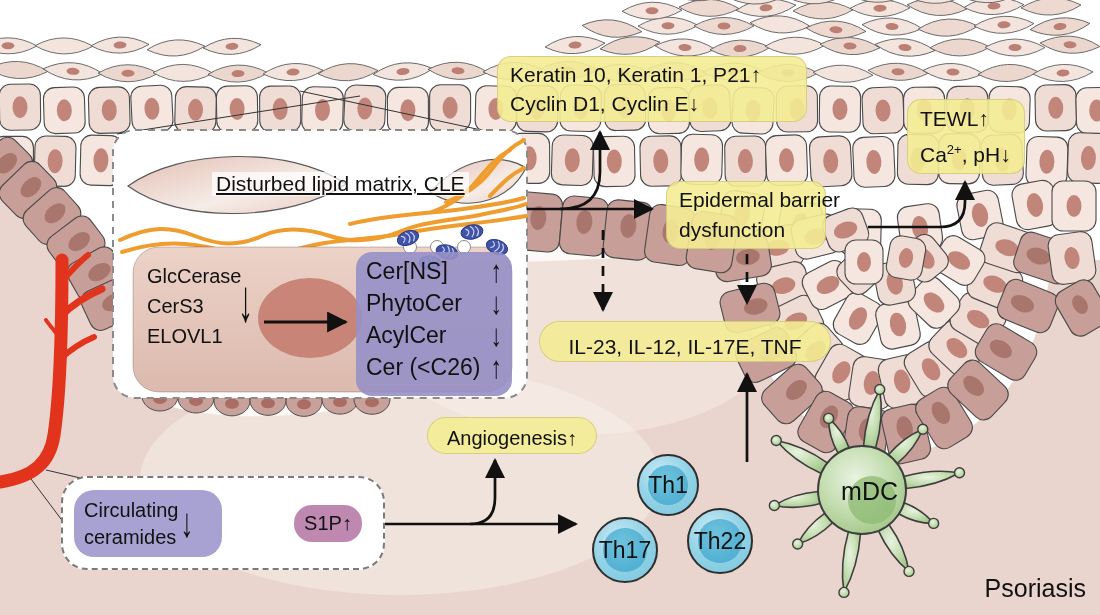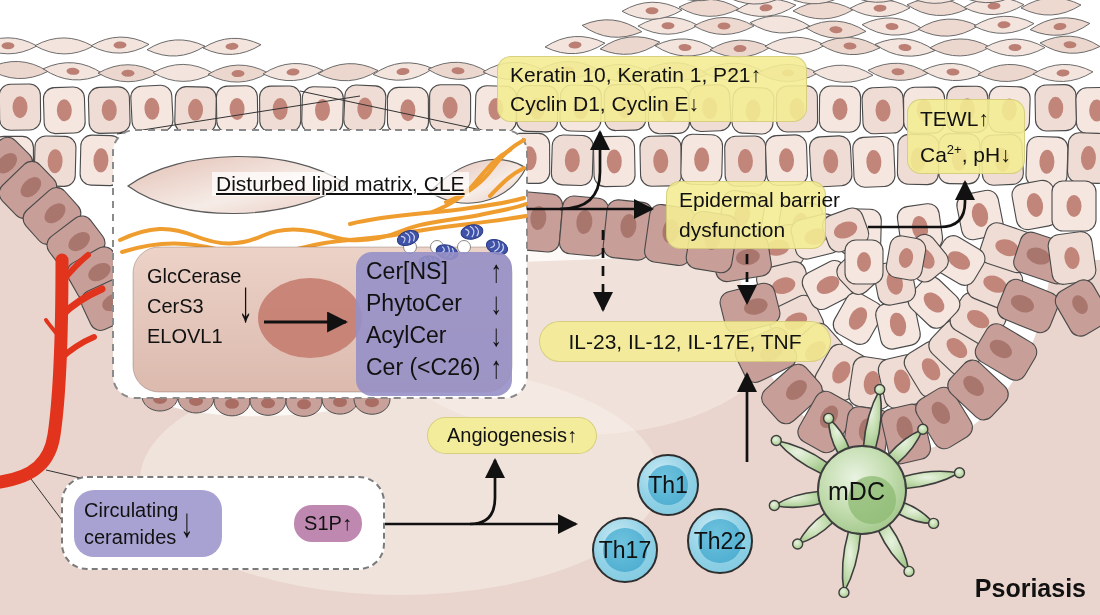--- a/index.html
+++ b/index.html
@@ -3,21 +3,21 @@
 <meta charset="utf-8">
 <style>
   html,body{margin:0;padding:0;background:#fff;}
   *{box-sizing:border-box;}
   #stage{position:relative;width:1100px;height:615px;overflow:hidden;
          font-family:"Liberation Sans",sans-serif;color:#111;}
   #art{position:absolute;left:0;top:0;}
   .ybox{position:absolute;background:rgba(243,236,148,.9);
         border:1px solid rgba(180,170,90,.45);border-radius:14px;
         font-size:21px;line-height:29px;padding:3px 12px;white-space:nowrap;}
-  .pill{display:flex;align-items:center;justify-content:center;border-radius:21px;padding:0 14px;}
+  .pill{display:flex;align-items:flex-end;justify-content:center;border-radius:21px;padding:0 14px;}
   .dashed-panel{position:absolute;left:61px;top:476px;width:324px;height:94px;
         background:#fff;border:2px dashed #7a7a7a;border-radius:26px;}
   .circ-box{position:absolute;left:74px;top:490px;width:148px;height:67px;
         background:#a7a2d2;border-radius:20px;display:flex;align-items:center;
         padding:0 6px 0 10px;font-size:20px;line-height:27px;}
   .circ-box .arrow{font-size:26px;transform:scaleY(1.6);margin-left:2px;}
   .s1p-box{position:absolute;left:294px;top:505px;width:68px;height:37px;
         background:#bf88b0;border-radius:18px;display:flex;align-items:center;
         justify-content:center;font-size:20px;}
   .lipid-label{position:absolute;left:212px;top:172px;font-size:21px;
@@ -29,22 +29,22 @@
         background:rgba(150,144,199,.9);border-radius:16px;padding:3px 10px;
         font-size:23px;}
   .cer-box .row{display:flex;justify-content:space-between;line-height:32px;}
   .cer-box .a{transform:scaleY(1.35);}
   .tcell{position:absolute;border-radius:50%;border:2px solid #2e2e2e;
         background:radial-gradient(circle at 38% 30%,#c8e9f3 0%,#92d2e6 50%,#79c6de 100%);
         display:flex;align-items:center;justify-content:center;font-size:23px;}
   .tcell .inner{position:absolute;width:70%;height:70%;border-radius:50%;
         background:radial-gradient(circle at 42% 36%,#6fc3de,#47a9ce);}
   .tcell .lbl{position:relative;z-index:2;}
-  .mdc-label{position:absolute;left:828px;top:477px;width:70px;text-align:left;font-size:25px;}
-  .psoriasis{position:absolute;right:14px;top:574px;font-size:25px;font-weight:bold;}
+  .mdc-label{position:absolute;left:828px;top:477px;width:70px;text-align:right;font-size:25px;}
+  .psoriasis{position:absolute;right:14px;top:574px;font-size:25px;font-weight:normal;}
 </style>
 </head>
 <body>
 
 <div id="stage">
 
   <svg id="art" width="1100" height="615" viewBox="0 0 1100 615">
     <defs>
       <marker id="ah" viewBox="0 0 10 10" refX="9" refY="5" markerWidth="7.5" markerHeight="7.5" orient="auto-start-reverse">
         <path d="M0,0 L10,5 L0,10 z" fill="#111"></path>

